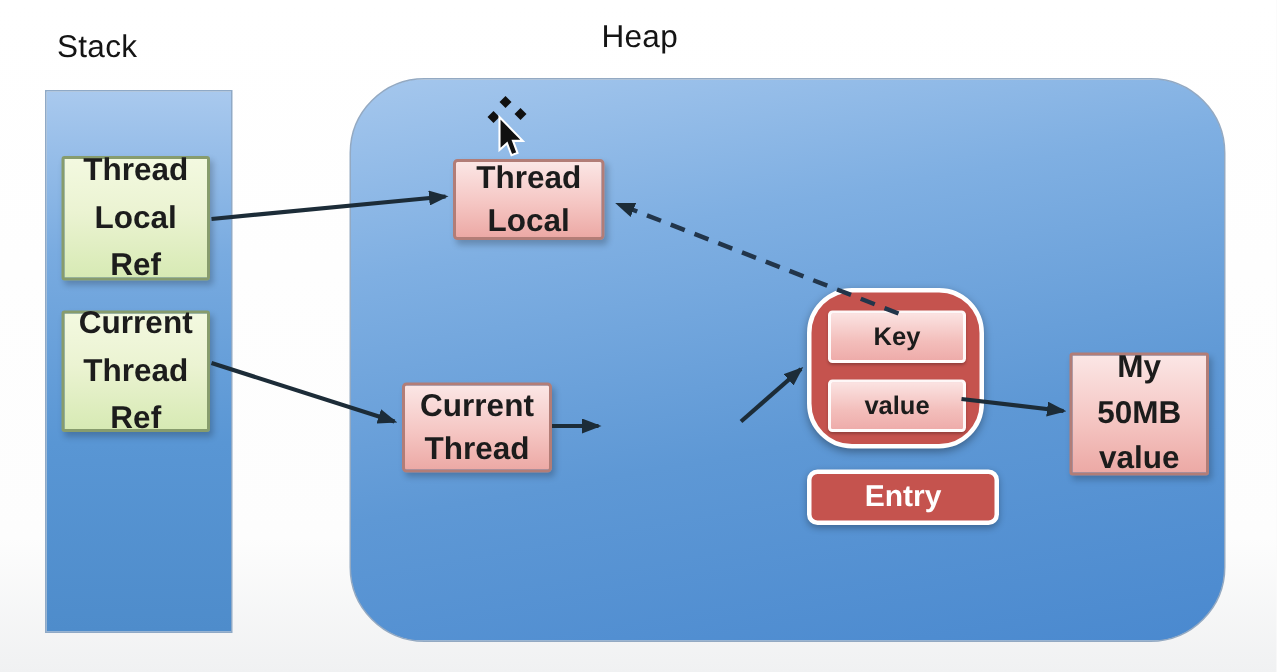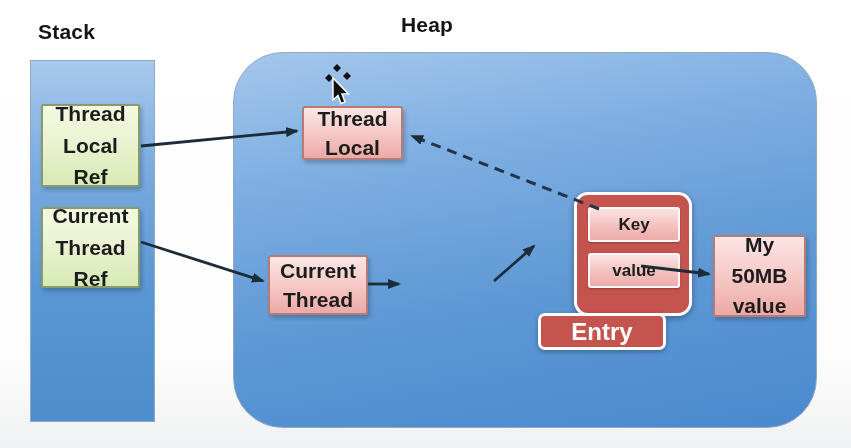--- a/index.html
+++ b/index.html
@@ -6,21 +6,21 @@
   .canvas{
     position:relative;
     width:851px;height:448px;
     background:linear-gradient(180deg,#ffffff 0%,#fdfdfd 80%,#f0f1f2 100%);
     overflow:hidden;
     font-family:"Liberation Sans",sans-serif;
     color:#1b1b1b;
   }
   .region-label{
     position:absolute;
-    font-size:21px;font-weight:bold;color:#141414;
+    font-size:21px;font-weight:normal;color:#141414;
     letter-spacing:.2px;
   }
   .stack-rect{
     position:absolute;left:30px;top:60px;width:123px;height:360px;
     background:linear-gradient(180deg,#a9c9ee 0%,#79abe0 30%,#5996d4 65%,#4e8ccb 100%);
     border:1px solid #8fa9c6;
   }
   .heap-rect{
     position:absolute;left:233px;top:52px;width:582px;height:374px;
     background:linear-gradient(170deg,#a5c7ed 0%,#7fafe2 28%,#5e98d5 62%,#4a89cf 100%);
@@ -41,47 +41,46 @@
     border-radius:2px;
   }
   .pink-box{
     background:linear-gradient(180deg,#fbe6e5 0%,#f5c6c3 55%,#eca9a5 100%);
     border:2px solid #b27d77;
     box-shadow:2px 3px 4px rgba(0,0,0,.22);
     border-radius:3px;
   }
   .my50{border-radius:2px;line-height:1.45;}
   .entry-container{
-    position:absolute;left:538px;top:192px;width:118px;height:124px;
+    position:absolute;left:538px;top:192px;width:118px;height:107px;
     background:#c5534e;
     border:3px solid #ffffff;
-    border-radius:14px;
+    border-radius:30px;
     box-shadow:0 2px 6px rgba(0,0,0,.35);
     box-sizing:border-box;
-    margin-left:36px;
   }
   .kv-box{
     position:absolute;left:11px;width:88px;height:31px;
     display:flex;align-items:center;justify-content:center;
     background:linear-gradient(180deg,#fbe3e2 0%,#f3bebb 60%,#eeacaa 100%);
     border:2px solid rgba(255,255,255,.9);
     border-radius:3px;
     font-weight:bold;font-size:17px;color:#1c1c1c;
     box-shadow:0 1px 2px rgba(0,0,0,.25);
   }
   .kv-key{top:12px;}
   .kv-value{top:58px;}
   .entry-label{
     position:absolute;left:538px;top:313px;width:122px;height:31px;
     display:flex;align-items:center;justify-content:center;
     background:#c5534e;
     border:3px solid #ffffff;
     border-radius:7px;
     box-shadow:0 2px 5px rgba(0,0,0,.3);
-    font-weight:bold;font-size:24px;color:#ffffff;
+    font-weight:bold;font-size:20px;color:#ffffff;
     box-sizing:content-box;
   }
   .arrows{position:absolute;left:0;top:0;pointer-events:none;}
   .cursor{position:absolute;left:316px;top:58px;pointer-events:none;}
 </style>
 </head>
 <body>
 
 <div class="canvas">
 

